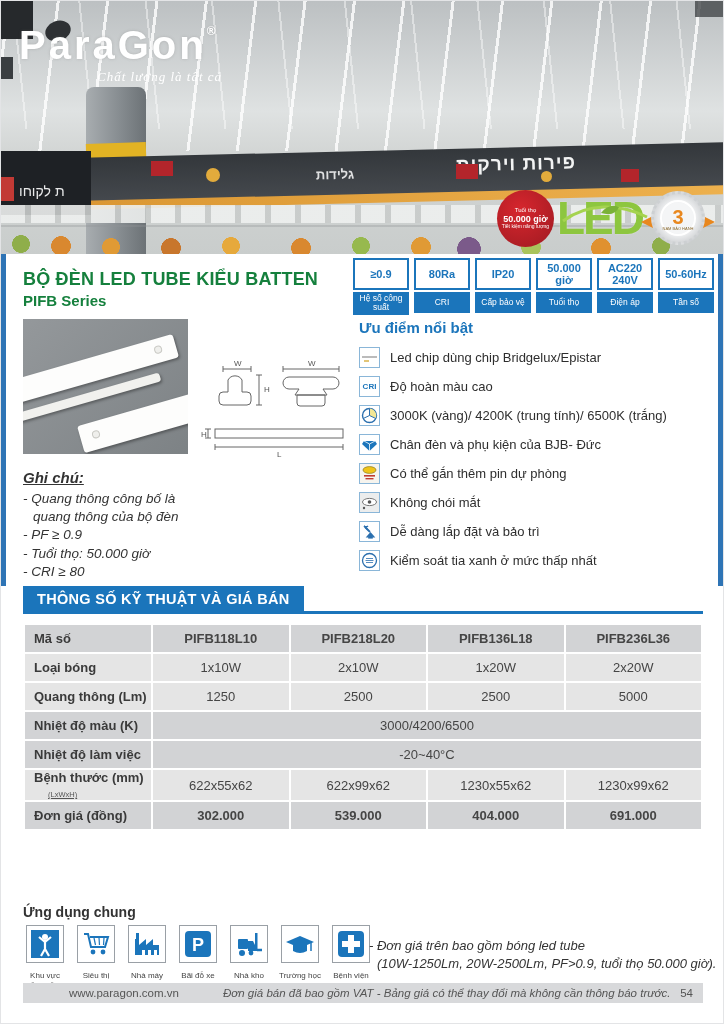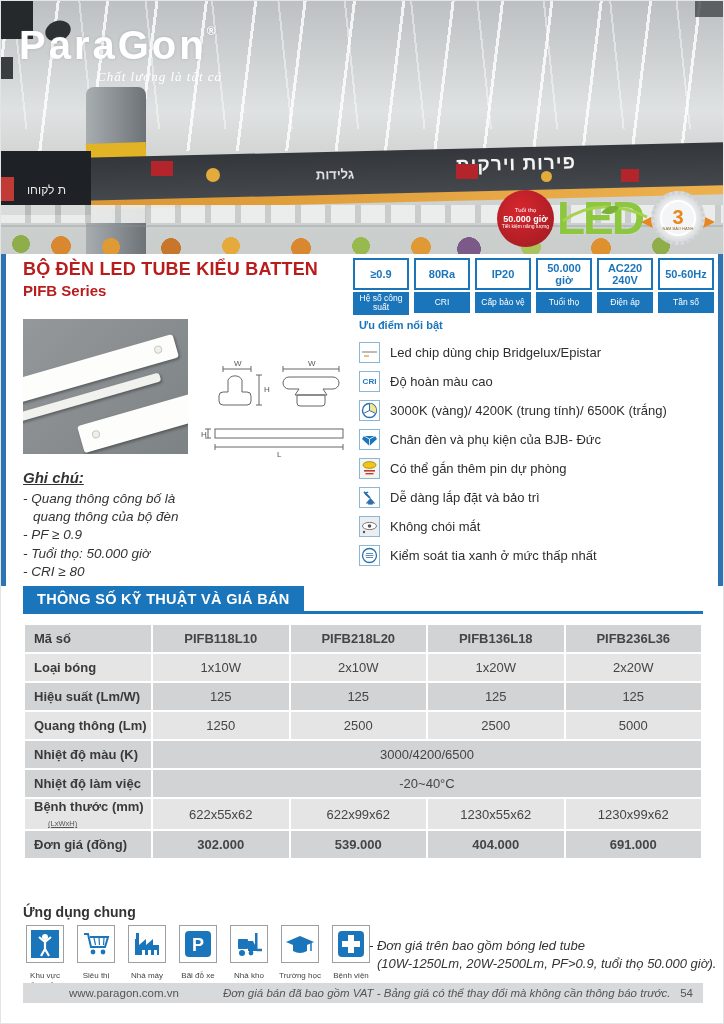--- a/index.html
+++ b/index.html
@@ -30,21 +30,21 @@
   .pillar-band { position:absolute; left:0; top:56px; width:100%; height:15px; background:#e2b324; transform:rotate(-2deg); }
   .pillar-fan { position:absolute; left:44px; top:20px; width:26px; height:20px; background:#2e3134; border-radius:50%; transform:rotate(-20deg); }
 
   .band { position:absolute; left:-12px; top:150px; width:748px; height:45px;
           background:linear-gradient(180deg,#33373b,#45494e); transform:rotate(-1.4deg); }
   .band-stripe { position:absolute; left:-12px; top:193px; width:748px; height:9px;
                  background:linear-gradient(90deg,#d8932f,#edb14e); transform:rotate(-1.4deg); }
   .hebrew-main { position:absolute; left:455px; top:152px; color:#f2f3f3; font-weight:700; font-size:19px; transform:rotate(-1.4deg); letter-spacing:1px; }
   .hebrew-left { position:absolute; left:315px; top:166px; color:#dfe0e1; font-weight:700; font-size:13px; transform:rotate(-1.4deg); }
   .service-sign { position:absolute; left:0; top:150px; width:90px; height:64px; background:#1e2125; }
-  .service-text { position:absolute; left:26px; top:32px; color:#e8e9ea; font-size:12px; }
+  .service-text { position:absolute; left:18px; top:32px; color:#e8e9ea; font-size:14px; }
   .service-red { position:absolute; left:0; top:26px; width:13px; height:24px; background:#c23a35; }
 
   .red-sign { position:absolute; background:#b3252b; }
   .yellow-dot { position:absolute; background:#e2ab3c; border-radius:50%; }
 
   .price-cards { position:absolute; left:0; top:204px; width:724px; height:18px; opacity:.9;
                  background:repeating-linear-gradient(90deg,#eef0ef 0 24px,#c9cccb 24px 30px); }
   .bin-edge { position:absolute; left:0; top:224px; width:724px; height:2px; background:#90959656; }
   .produce { position:absolute; left:0; top:205px; width:724px; height:48px;
     background-image:
@@ -79,40 +79,40 @@
   .medal-num { font-size:20px; font-weight:700; color:#e8871e; line-height:30px; }
   .medal-txt { font-size:4px; color:#8a6a30; margin-top:-6px; }
   .ribbon { position:absolute; top:26px; width:0; height:0; border-top:7px solid transparent; border-bottom:7px solid transparent; }
   .ribbon.left  { left:-8px; border-right:14px solid #e8871e; }
   .ribbon.right { right:-8px; border-left:14px solid #e8871e; }
 
   
   .side-strip { position:absolute; width:5px; top:253px; height:332px; background:#2e74b5; }
   .side-strip.left { left:0; } .side-strip.right { right:0; }
 
-  .title { position:absolute; left:22px; top:258px; color:#b91c1c; }
+  .title { position:absolute; left:22px; top:268px; color:#15803d; }
   .title .t1 { font-size:18px; font-weight:700; letter-spacing:.2px; }
   .title .t2 { font-size:15px; font-weight:700; margin-top:2px; }
 
   .spec-badges { position:absolute; left:352px; top:257px; display:flex; gap:5px; }
   .spec-badge { width:56px; }
   .spec-value { height:32px; border:2px solid #1b75bb; background:#fff; color:#1b75bb; font-weight:700;
                 font-size:11px; display:flex; align-items:center; justify-content:center; text-align:center; line-height:1.1; padding:1px; }
   .spec-label { margin-top:2px; min-height:21px; background:#1b75bb; color:#fff; font-size:8.5px;
                 display:flex; align-items:center; justify-content:center; text-align:center; line-height:1.1; padding:2px 1px; }
 
   .product-tile { position:absolute; left:22px; top:318px; width:165px; height:135px; overflow:hidden;
                   background:linear-gradient(135deg,#94989b,#7d8285); }
   .batten { position:absolute; background:#fdfdfc; border-radius:3px; box-shadow:1px 2px 3px rgba(0,0,0,.35); }
   .batten .hole { position:absolute; width:8px; height:8px; border-radius:50%; border:1.5px solid #c9c9c4; background:#efefec; }
 
   .drawing { position:absolute; left:200px; top:358px; }
 
   .features { position:absolute; left:358px; top:318px; width:350px; }
-  .features-heading { color:#1b75bb; font-size:11px; font-weight:700; margin-bottom:7px; }
+  .features-heading { color:#1b75bb; font-size:15px; font-weight:700; margin-bottom:7px; }
   .feature-row { display:flex; align-items:center; height:29px; }
   .feature-icon { width:21px; height:21px; border:1px solid #8ab6d8; background:#fff; margin-right:10px;
                   display:flex; align-items:center; justify-content:center; flex-shrink:0; overflow:hidden; }
   .feature-icon .cri { color:#1b75bb; font-size:8px; font-weight:700; }
   .feature-text { font-size:13px; color:#2e2e2e; }
 
   .notes { position:absolute; left:22px; top:468px; color:#333; font-style:italic; }
   .notes-heading { font-size:15px; font-weight:700; text-decoration:underline; margin-bottom:4px; }
   .note-line { font-size:13.5px; line-height:1.35; }
   .note-line.indent { padding-left:10px; }
@@ -341,40 +341,40 @@
         <svg width="17" height="17">
             <ellipse cx="8.5" cy="5" rx="6.5" ry="3.4" fill="#f0c419" stroke="#8a7a22" stroke-width=".7"></ellipse>
             <rect x="3" y="10" width="11" height="1.6" fill="#c03b30"></rect>
             <rect x="4.5" y="13" width="8" height="1.4" fill="#c03b30"></rect>
           </svg>
       </span>
       <span class="feature-text">Có thể gắn thêm pin dự phòng</span>
     </div>
 
     <div class="feature-row">
+      <span class="feature-icon" style="background:#eceded;">
+        <svg width="17" height="17">
+            <ellipse cx="8.5" cy="8" rx="7" ry="3.6" stroke="#777" fill="#fff" stroke-width="1"></ellipse>
+            <circle cx="8.5" cy="8" r="1.8" fill="#555"></circle>
+            <circle cx="3" cy="14" r="1.2" fill="#555"></circle>
+          </svg>
+      </span>
+      <span class="feature-text">Không chói mắt</span>
+    </div>
+
+    <div class="feature-row">
       <span class="feature-icon">
         <svg width="17" height="17">
             <path d="M3,3 l4,4 M3,3 a3,3 0 0 0 4,0" stroke="#2b6fae" stroke-width="1.6" fill="none"></path>
             <path d="M6,14 l3.5,-4 3.5,4 z" fill="none" stroke="#2b6fae" stroke-width="1.2"></path>
             <rect x="7.2" y="12" width="4.6" height="3.6" fill="#2b6fae"></rect>
             <line x1="4" y1="4" x2="9" y2="9" stroke="#2b6fae" stroke-width="1.8"></line>
           </svg>
       </span>
       <span class="feature-text">Dễ dàng lắp đặt và bảo trì</span>
-    </div>
-
-    <div class="feature-row">
-      <span class="feature-icon" style="background:#eceded;">
-        <svg width="17" height="17">
-            <ellipse cx="8.5" cy="8" rx="7" ry="3.6" stroke="#777" fill="#fff" stroke-width="1"></ellipse>
-            <circle cx="8.5" cy="8" r="1.8" fill="#555"></circle>
-            <circle cx="3" cy="14" r="1.2" fill="#555"></circle>
-          </svg>
-      </span>
-      <span class="feature-text">Không chói mắt</span>
     </div>
 
     <div class="feature-row">
       <span class="feature-icon">
         <svg width="17" height="17">
             <circle cx="8.5" cy="8.5" r="7" stroke="#2b6fae" stroke-width="1.3" fill="#fff"></circle>
             <line x1="5" y1="6.5" x2="12" y2="6.5" stroke="#2b6fae" stroke-width=".8"></line>
             <line x1="4.5" y1="8.5" x2="12.5" y2="8.5" stroke="#2b6fae" stroke-width=".8"></line>
             <line x1="5" y1="10.5" x2="12" y2="10.5" stroke="#2b6fae" stroke-width=".8"></line>
           </svg>
@@ -404,27 +404,20 @@
       <td class="model">PIFB218L20</td>
       <td class="model">PIFB136L18</td>
       <td class="model">PIFB236L36</td>
     </tr>
     <tr class="white">
       <td class="lbl">Loại bóng</td>
       <td>1x10W</td>
       <td>2x10W</td>
       <td>1x20W</td>
       <td>2x20W</td>
-    </tr>
-    <tr class="gray">
-      <td class="lbl">Hiệu suất (Lm/W)</td>
-      <td>125</td>
-      <td>125</td>
-      <td>125</td>
-      <td>125</td>
     </tr>
     <tr class="white">
       <td class="lbl">Quang thông (Lm)</td>
       <td>1250</td>
       <td>2500</td>
       <td>2500</td>
       <td>5000</td>
     </tr>
     <tr class="gray">
       <td class="lbl">Nhiệt độ màu (K)</td>

